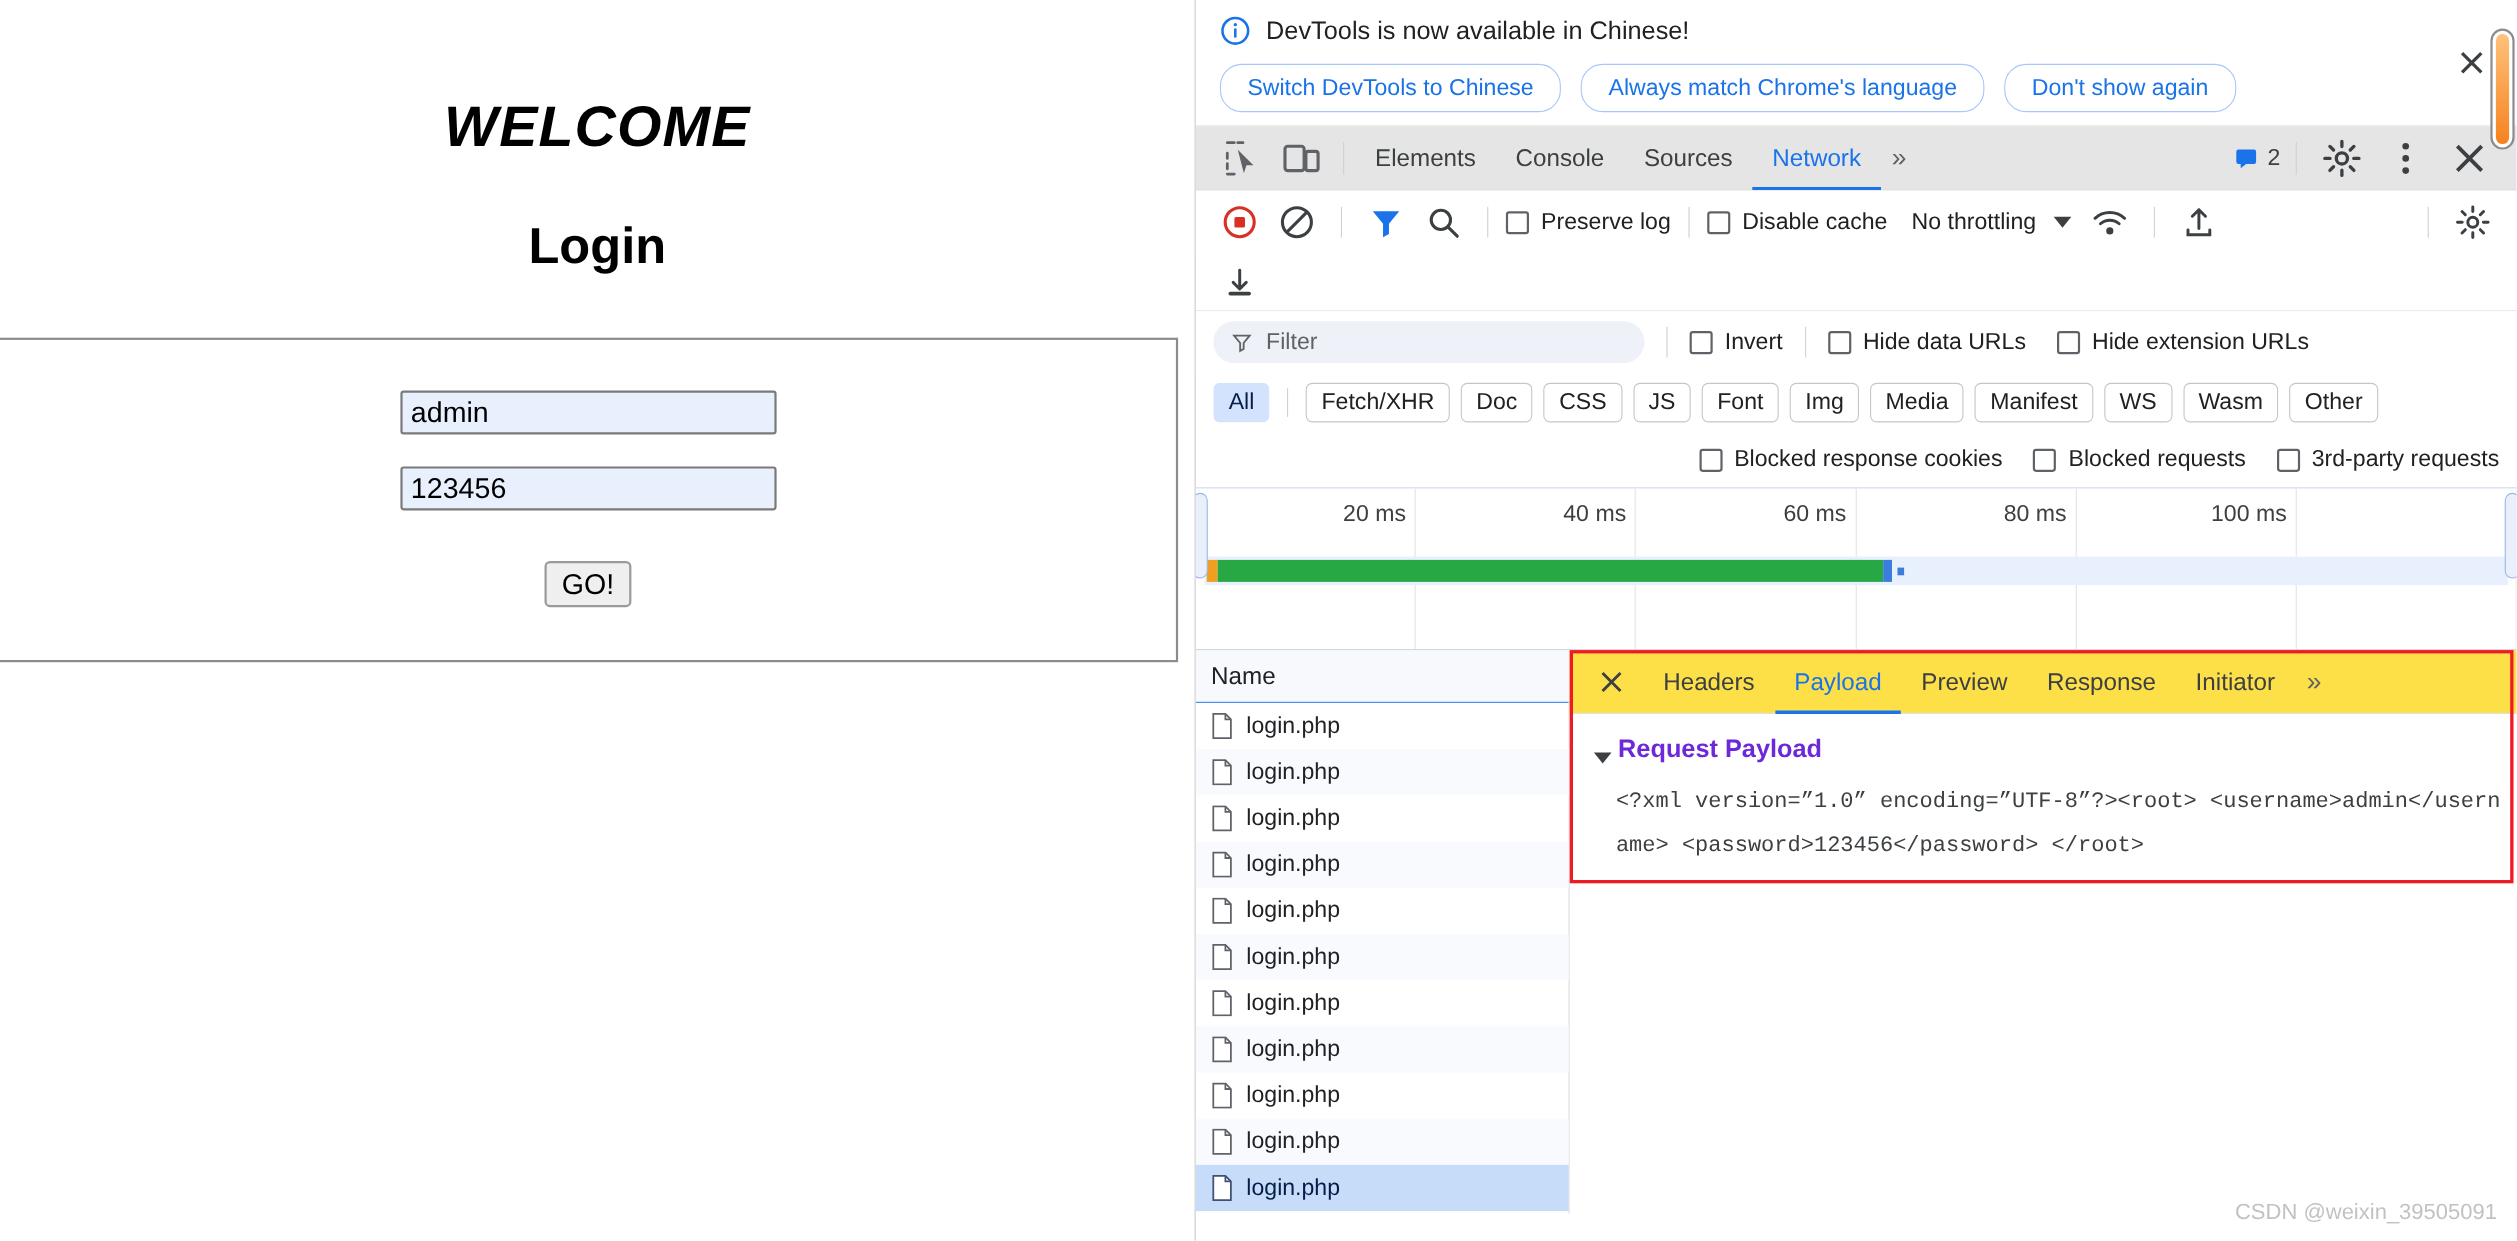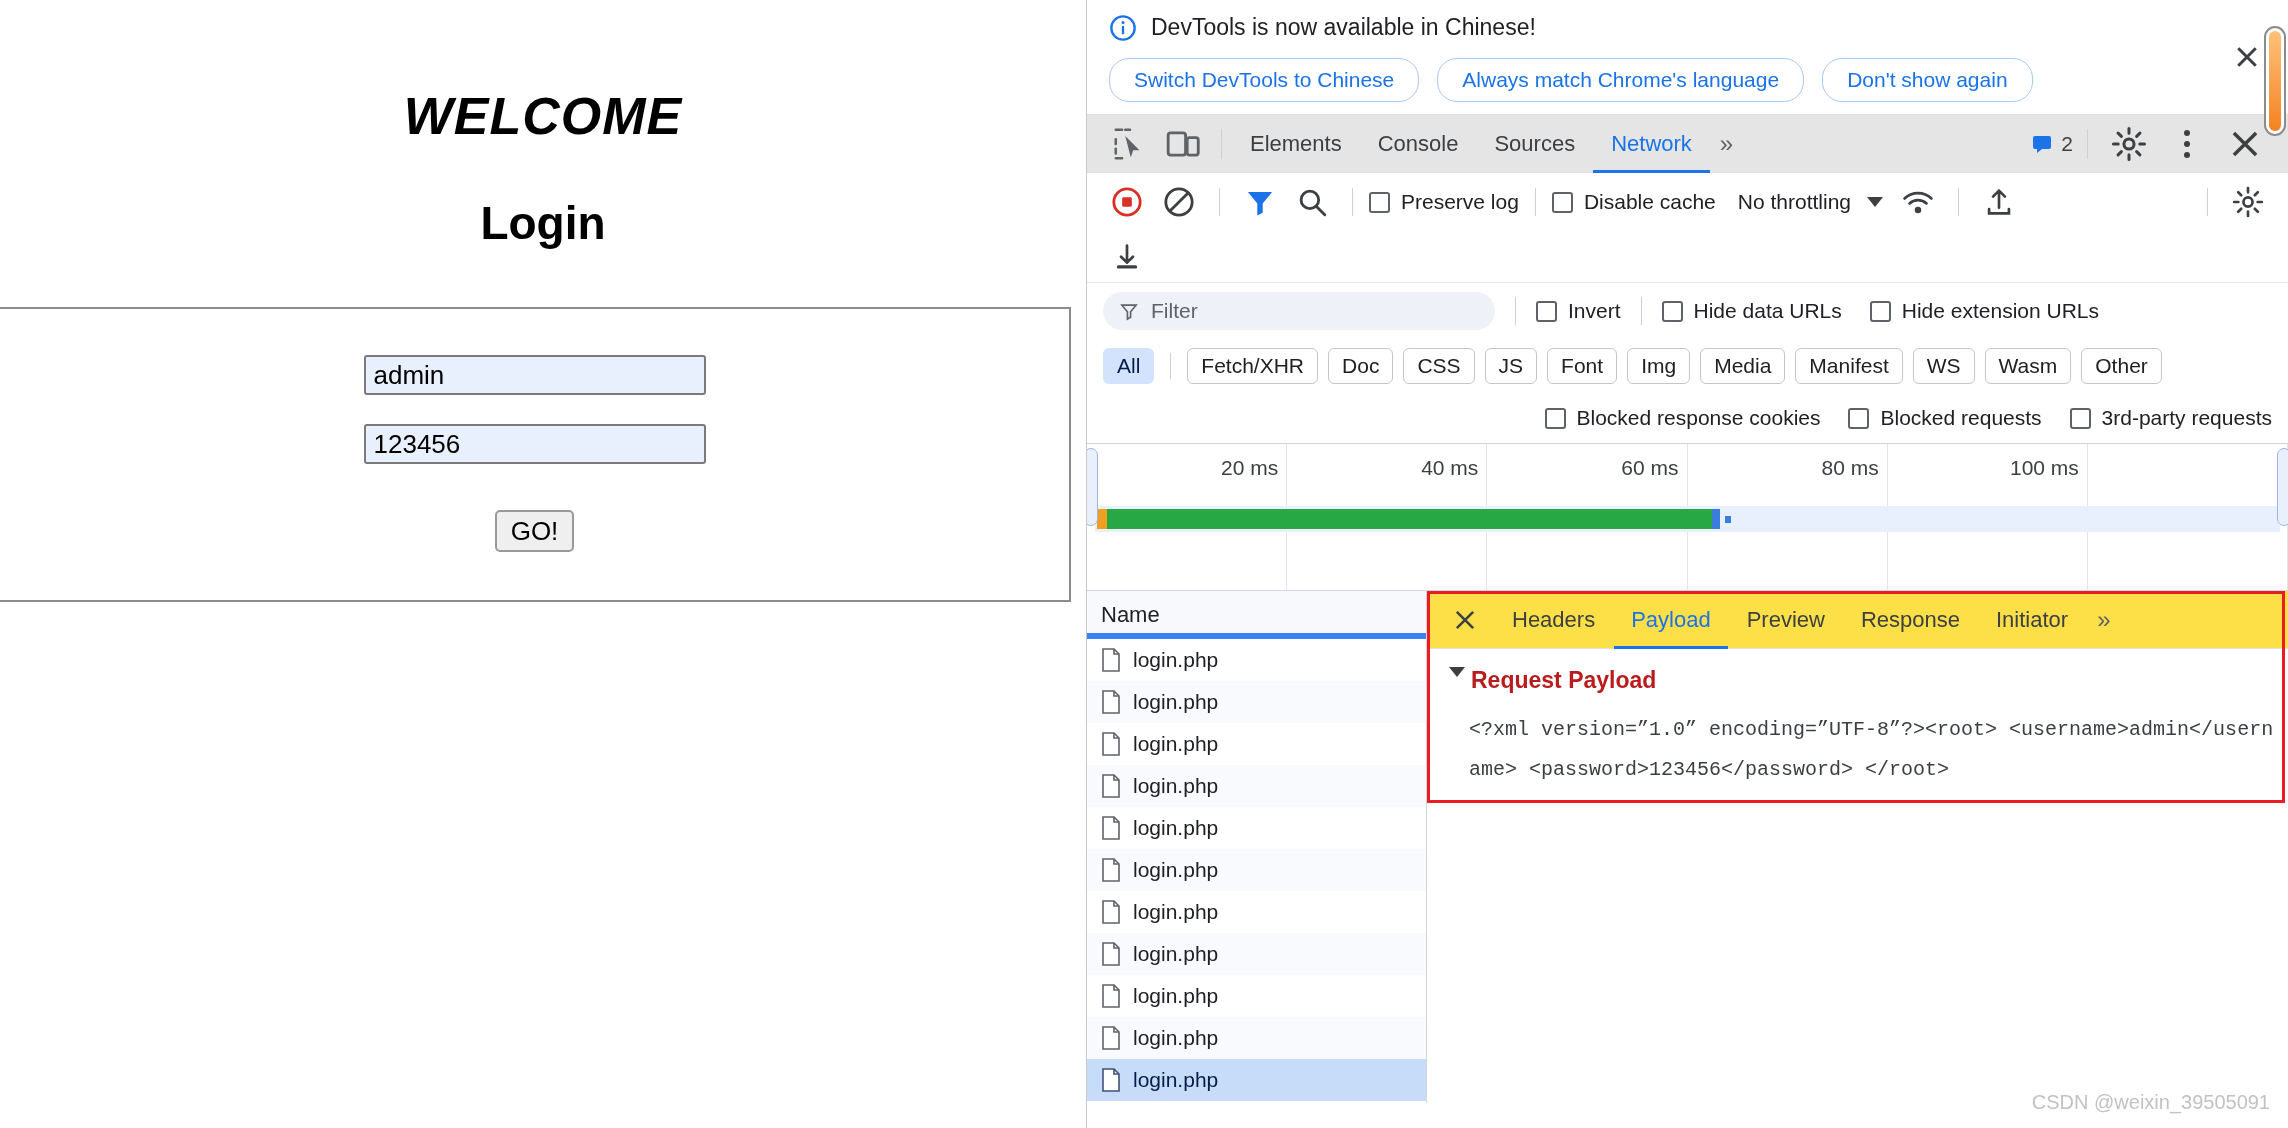--- a/index.html
+++ b/index.html
@@ -195,21 +195,21 @@
     background:#eaf0fb; border:1px solid #9bb5e6; border-radius:7px;
   }
   .handle-l { left: -3px; } .handle-r { right: -3px; }
 
   
   .split { display:flex; height: 512px; }
   .reqlist { width: 340px; flex:none; border-right: 1px solid #d4d4d4; background:#fff; }
   .reqhead {
     height: 48px; line-height: 48px; padding-left: 14px;
     font-size: 22px; color:#202124; background:#f7f9fc;
-    border-bottom:6px solid #3b82f6;
+    border-bottom:1px solid #3b82f6;
   }
   .reqrow {
     display:flex; align-items:center; gap: 12px;
     height: 42px; padding-left: 14px; font-size: 21px; color:#202124; cursor:pointer;
   }
   .reqrow:nth-child(odd) { background:#f8fafd; }
   .reqrow.sel { background:#c7dcf8; color:#041e49; }
   .doc-icon { width: 20px; height: 24px; flex:none; }
 
   
@@ -220,22 +220,22 @@
   }
   .detail-tabs {
     display:flex; align-items:center; height: 58px; padding-left: 14px;
     border-bottom: 1px solid #e0e0e0; background:#fde047; gap: 2px;
   }
   .dt-close { width: 28px; height: 28px; margin: 0 14px 0 10px; cursor:pointer; flex:none;}
   .dtab { font-size: 22px; color:#3c4043; padding: 0 17px; height:58px; line-height:58px; cursor:pointer; white-space:nowrap;}
   .dtab.active { color:#1a73e8; box-shadow: inset 0 -3px 0 #1a73e8; }
   .payload-body { padding: 18px 0 0 22px; }
   .payload-title {
-    font-size: 23px; font-weight: bold; color:#b91c1c;
-    display:flex; align-items:flex-start; gap: 6px;
+    font-size: 23px; font-weight: bold; color:#6d28d9;
+    display:flex; align-items:flex-end; gap: 6px;
   }
   .tri { width:0;height:0;border-left:8px solid transparent;border-right:8px solid transparent;border-top:10px solid #3c4043;}
   .payload-xml {
     margin-top: 16px; padding-left: 20px;
     font-family: "Liberation Mono", monospace;
     font-size: 20px; line-height: 40px; color: #3c4043;
     white-space: pre; overflow:hidden;
   }
 
   

